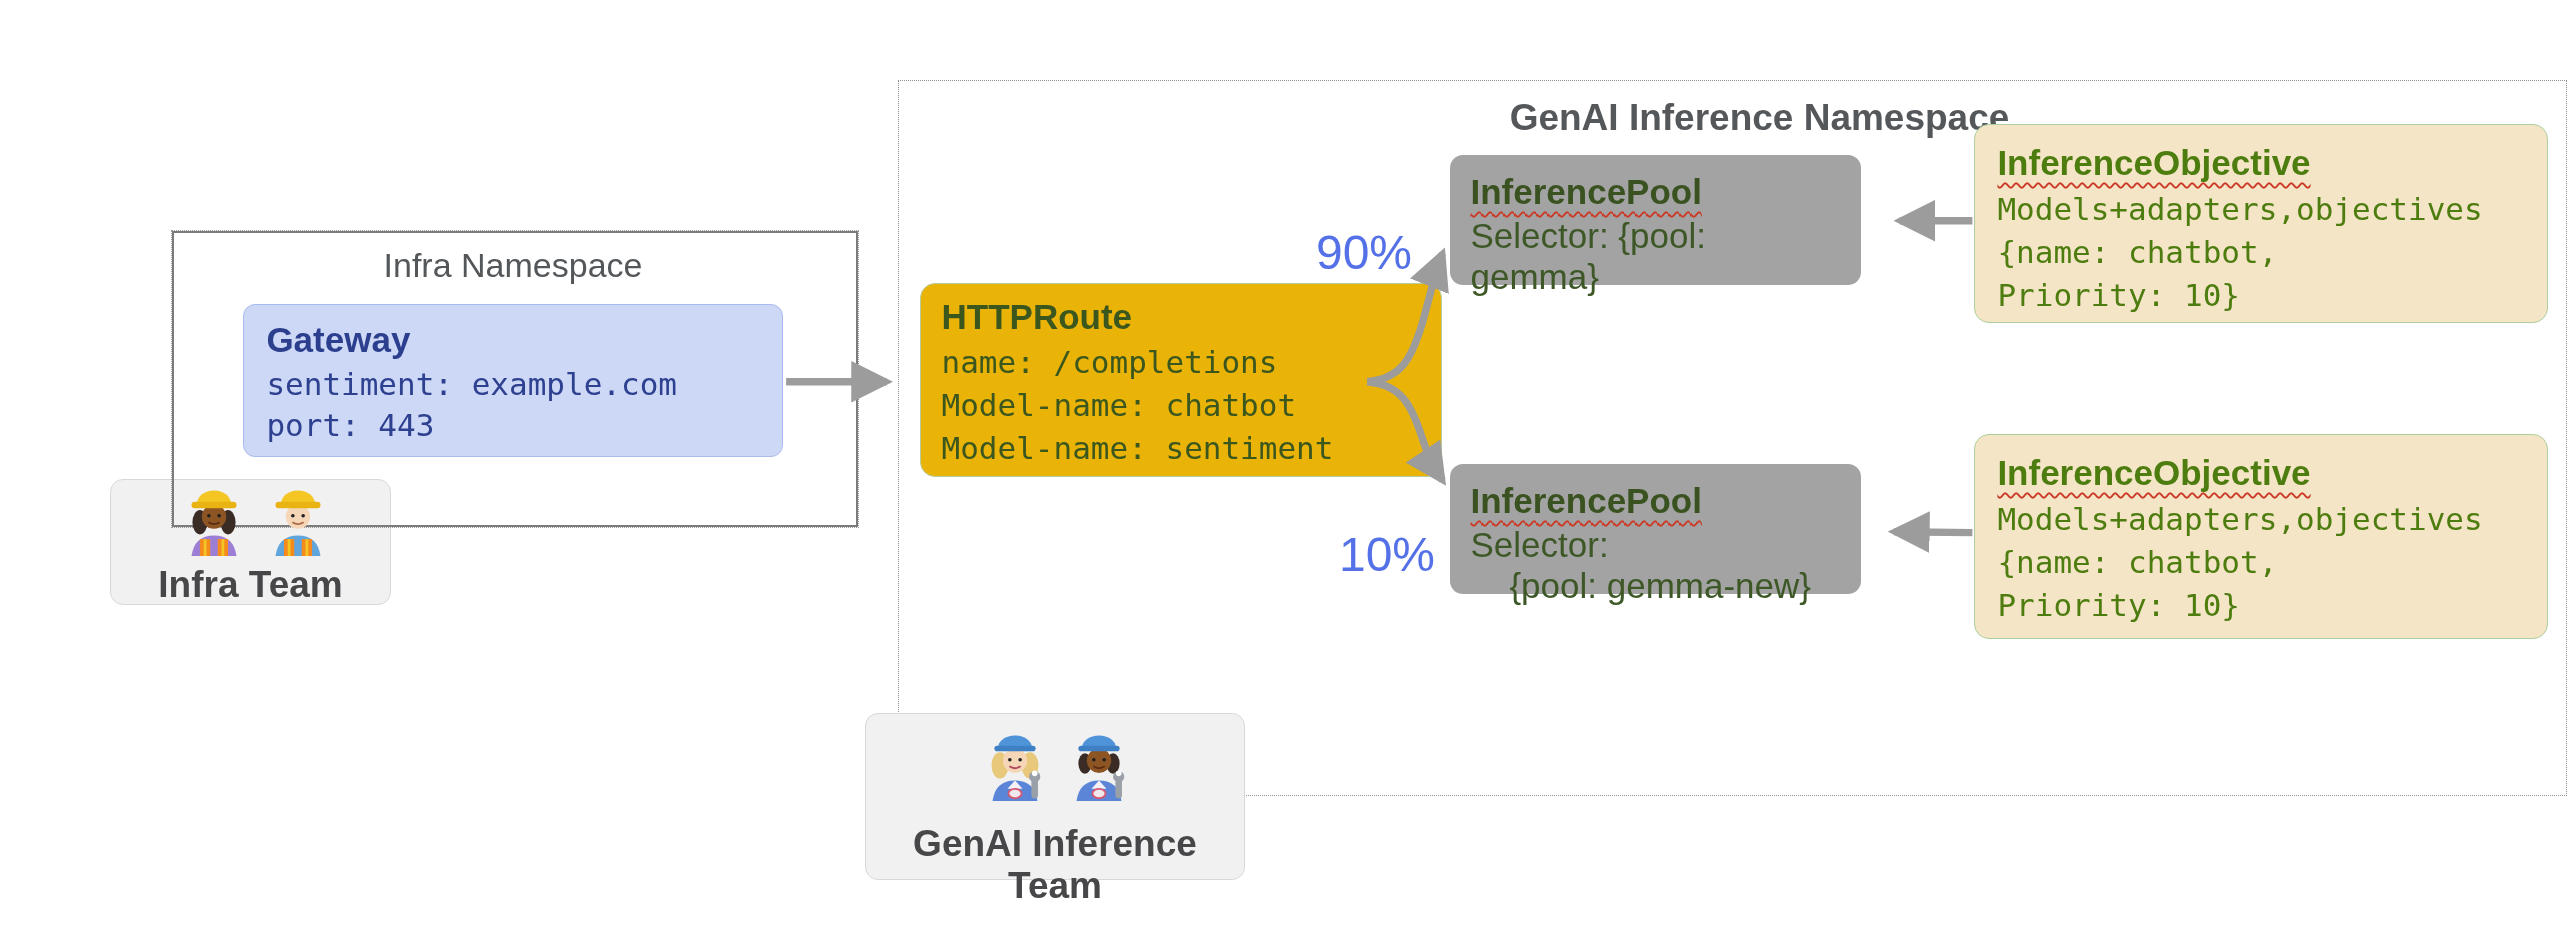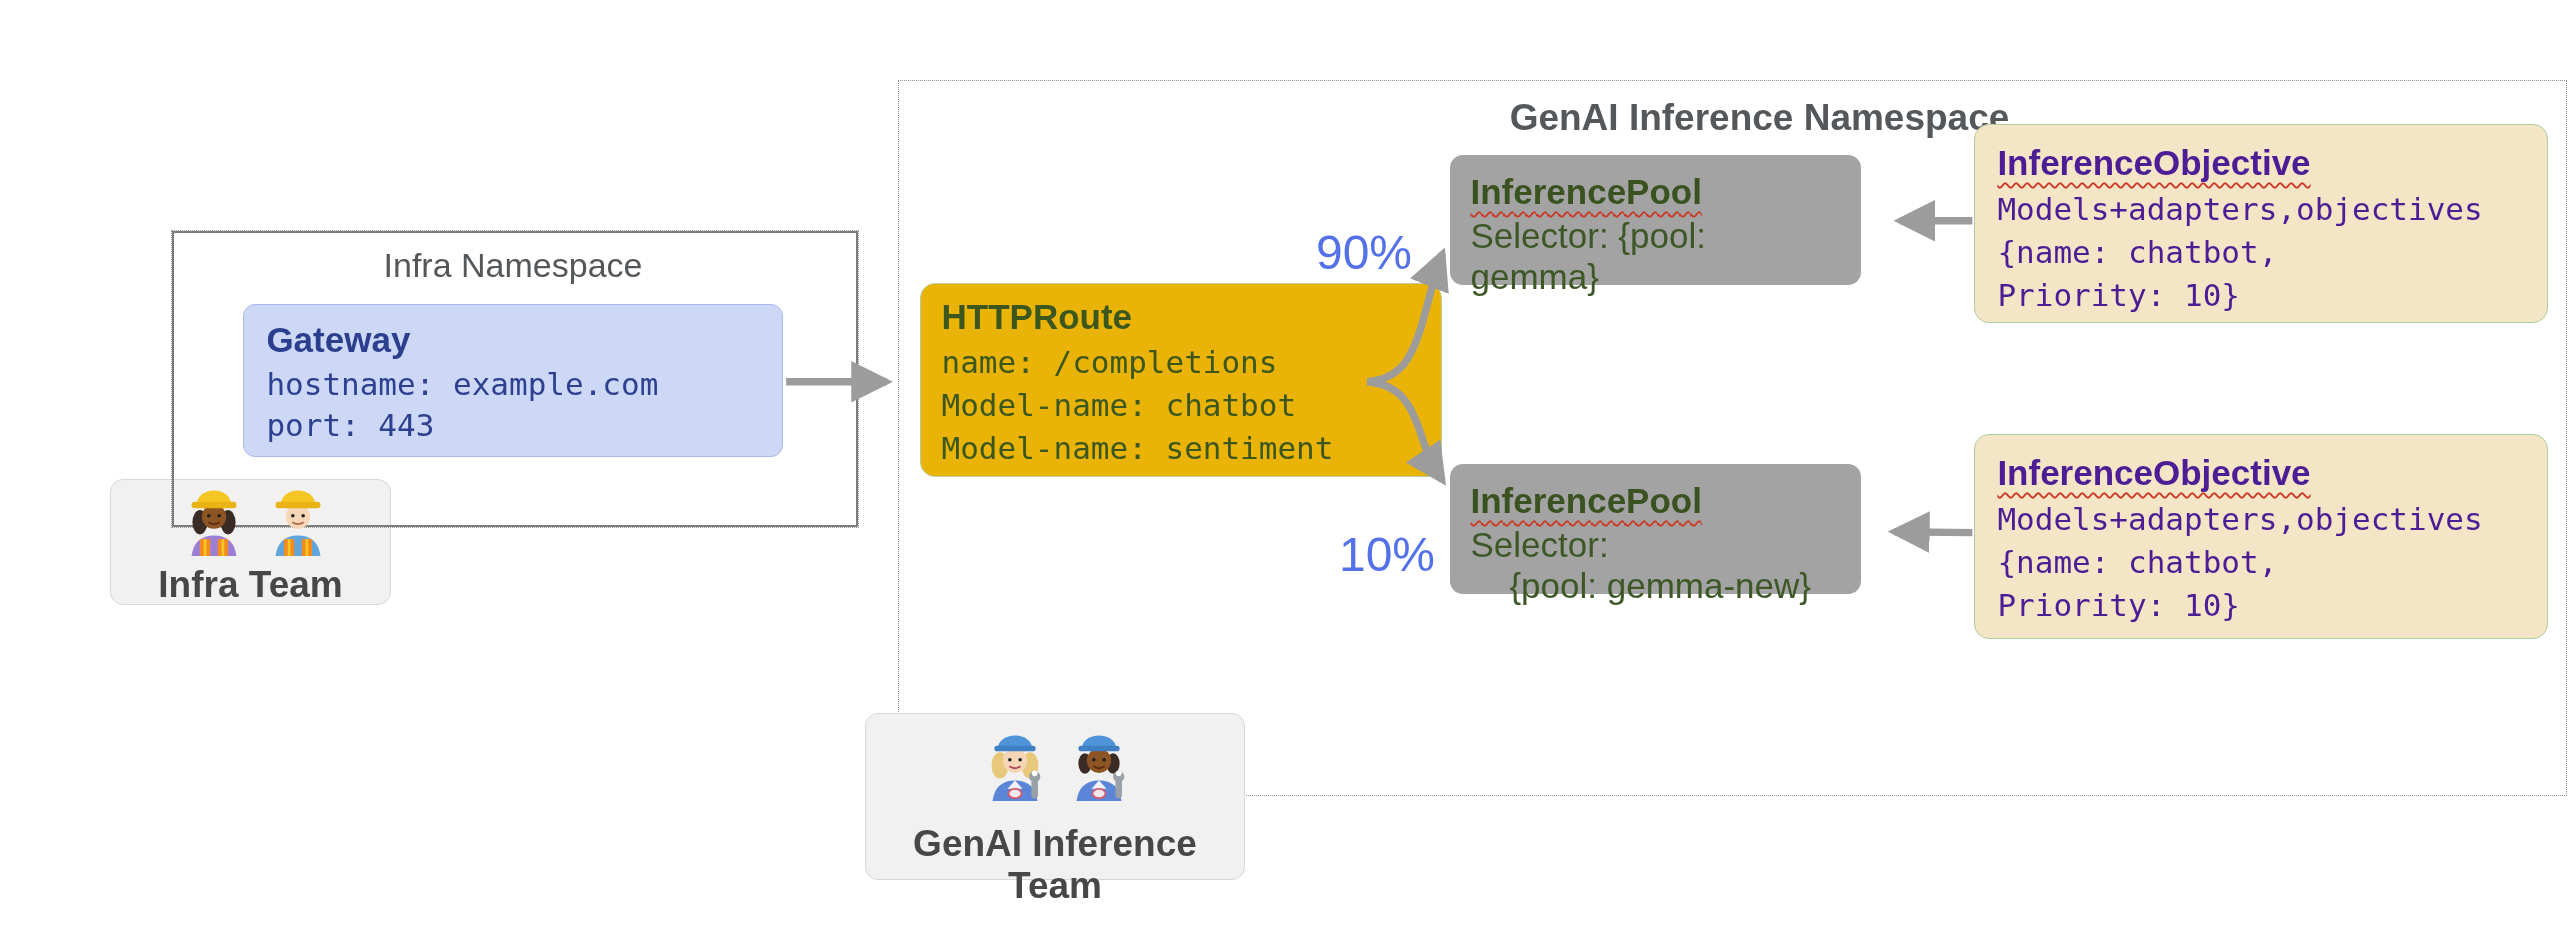--- a/index.html
+++ b/index.html
@@ -29,21 +29,21 @@
   .httproute{left:920px;top:283px;width:522px;height:194px;background:#eab308;
     border:1.9px solid #b6cc9f;padding:9.3px 20.5px;color:#3b571e;}
   .httproute .title{line-height:48px;}
   .pool{width:411px;background:#a3a3a3;border:none;padding:13px 20.5px;color:#3d5826;
     border-radius:13px;font-size:35px;line-height:41px;}
   .pool-top{left:1450px;top:155px;height:130px;}
   .pool-bottom{left:1450px;top:464px;height:130px;}
   .pool .title{color:#3a5220;line-height:47px;}
   .pre{white-space:pre;}
   .objective{width:574px;background:#f5e5c7;border:1.9px solid #abcf9d;
-    padding:13px 22.4px;color:#4c1d95;}
+    padding:13px 22.4px;color:#4d7c0f;}
   .objective .title{line-height:50px;}
   .obj-top{left:1974px;top:124px;height:199px;}
   .obj-bottom{left:1974px;top:434px;height:205px;}
   
   .teamcard{background:#f1f1f2;border:1.9px solid #d8d8d9;border-radius:13px;box-sizing:border-box;}
   .infra-team-card{left:110px;top:479px;width:281px;height:126px;z-index:1;}
   .genai-team-card{left:865px;top:713px;width:380px;height:167px;z-index:3;}
   .team-label{font-size:37px;font-weight:bold;color:#474749;text-align:center;z-index:4;}
   .emoji-row{display:flex;gap:24px;z-index:4;}
   
@@ -55,21 +55,21 @@
 <body>
 
 <div class="abs genai-ns"></div>
 <div class="abs genai-ns-title">GenAI Inference Namespace</div>
 
 <div class="abs infra-ns"></div>
 <div class="abs infra-ns-title">Infra Namespace</div>
 
 <div class="abs resbox gateway">
   <div class="title">Gateway</div>
-  <div class="mono">hostname: example.com</div>
+  <div class="mono">sentiment: example.com</div>
   <div class="mono">port: 443</div>
 </div>
 
 <div class="abs resbox httproute">
   <div class="title">HTTPRoute</div>
   <div class="mono">name: /completions</div>
   <div class="mono">Model-name: chatbot</div>
   <div class="mono">Model-name: sentiment</div>
 </div>
 

